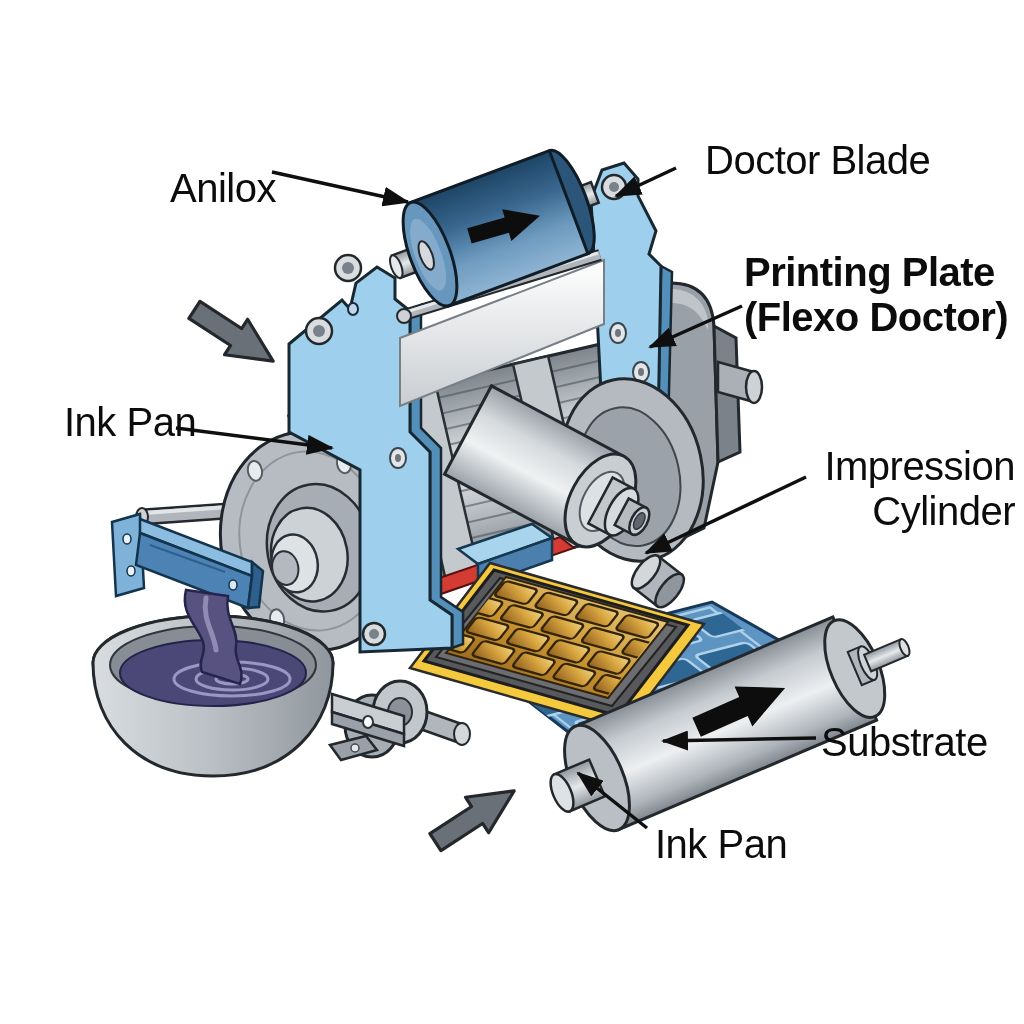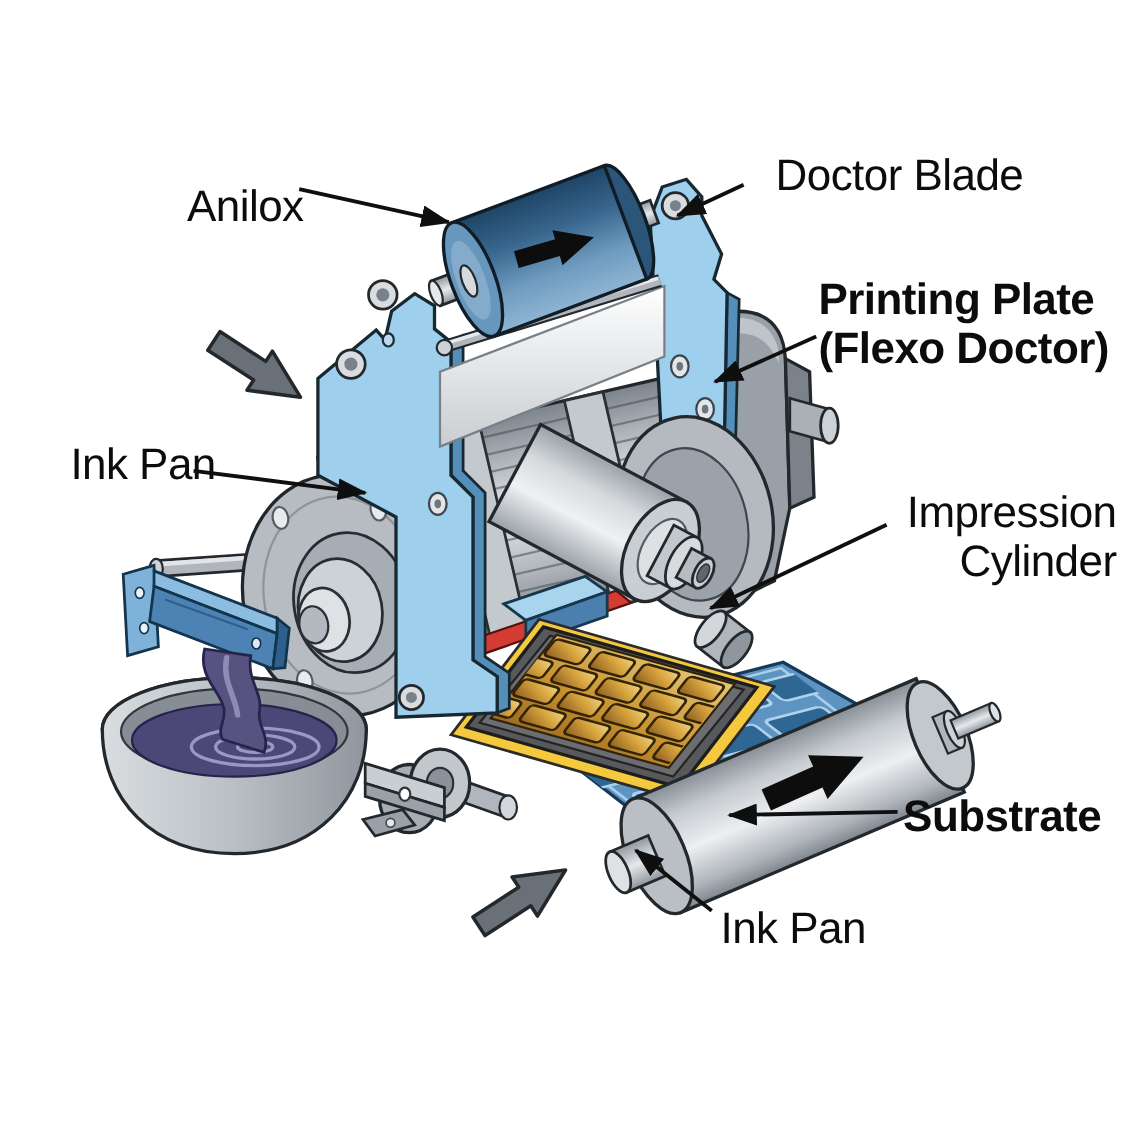--- a/index.html
+++ b/index.html
@@ -325,20 +325,20 @@
 
 <div class="lbl" style="left:64px;top:400px;">
   <span>Ink Pan</span>
 </div>
 
 <div class="lbl center" style="left:763px;top:444px;width:252px;">
   <span>Impression</span>
   <span>Cylinder</span>
 </div>
 
-<div class="lbl" style="left:821px;top:720px;font-weight:bold;">
+<div class="lbl" style="left:821px;top:720px;">
   <span>Substrate</span>
 </div>
 
 <div class="lbl" style="left:655px;top:822px;">
   <span>Ink Pan</span>
 </div>
 </div>
 
 </body></html>

